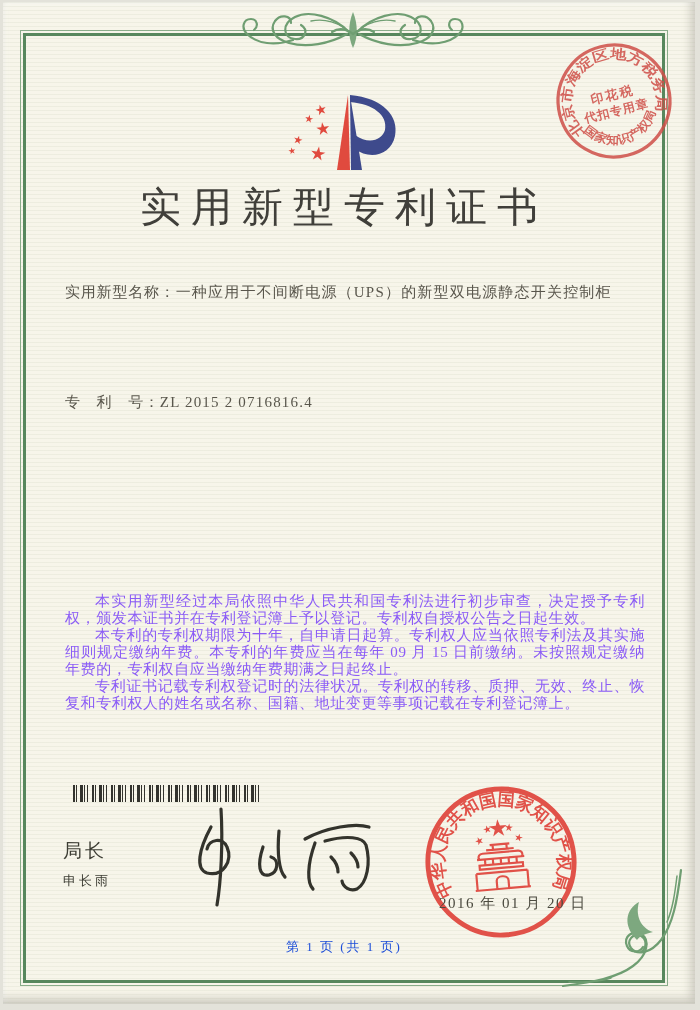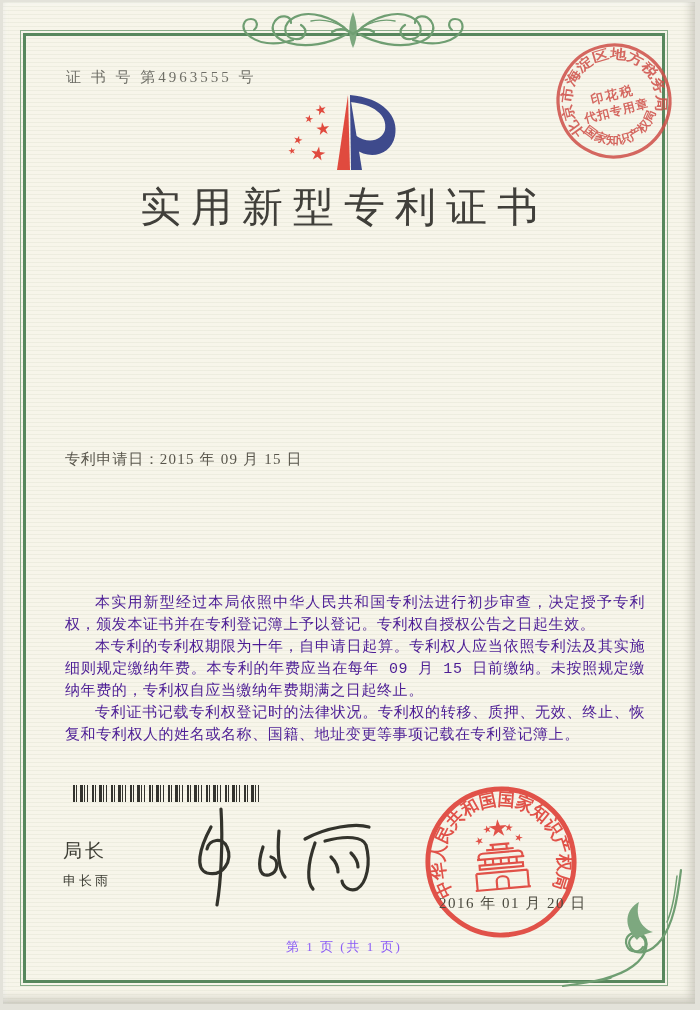--- a/index.html
+++ b/index.html
@@ -10,35 +10,35 @@
   .texture{position:absolute;inset:0;
     background:repeating-linear-gradient(180deg, rgba(170,182,150,.13) 0 1px, rgba(0,0,0,0) 1px 4px);}
   .frame-outer{position:absolute;left:17px;top:28px;right:27px;bottom:18px;border:1px solid #8aac8a;}
   .frame-inner{position:absolute;inset:2px;border:3px solid #57875d;}
   .abs{position:absolute;}
   .cert-no{left:63px;top:66px;font-size:15px;letter-spacing:3px;color:#6e6e66;}
   .title{left:0;right:10px;top:178px;text-align:center;font-size:41px;letter-spacing:10px;
          color:#403f3a;font-weight:400;}
   .field{left:62px;right:56px;font-size:15px;color:#59564c;white-space:nowrap;letter-spacing:.8px;}
   .fvalue{letter-spacing:1.2px;}
-  .paras{left:62px;width:580px;top:591px;font-size:15px;line-height:22px;color:#4c1d95;
-         text-align:justify;letter-spacing:.6px;font-family:Liberation Mono, monospace;}
+  .paras{left:62px;width:580px;top:591px;font-size:15px;line-height:17px;color:#8b5cf6;
+         text-align:justify;letter-spacing:.6px;}
   .paras p{margin:0;text-indent:2em;}
   .barcode{left:70px;top:783px;width:186px;height:17px;
     background:repeating-linear-gradient(90deg,#33332e 0 2px,rgba(0,0,0,0) 2px 3px,#33332e 3px 4px,
       rgba(0,0,0,0) 4px 7px,#33332e 7px 10px,rgba(0,0,0,0) 10px 11px,#33332e 11px 12px,
       rgba(0,0,0,0) 12px 14px,#33332e 14px 15px,rgba(0,0,0,0) 15px 19px);}
   .signer-title{left:60px;top:836px;font-size:19px;letter-spacing:3px;color:#3c3c33;}
   .signer-name{left:60px;top:870px;font-size:13px;letter-spacing:3px;color:#3c3c33;}
   .signature-svg{left:160px;top:795px;}
   .logo-svg{left:268px;top:86px;}
   .tax-stamp{left:550px;top:38px;transform:rotate(-14deg);opacity:.85;}
   .office-seal{left:419px;top:781px;transform:rotate(-5deg);opacity:.9;}
   .seal-date{left:436px;top:892px;font-size:15px;letter-spacing:1.5px;color:#4c4b40;z-index:5;}
-  .footer{left:0;right:10px;top:936px;text-align:center;font-size:13px;letter-spacing:2px;color:#8b5cf6;}
+  .footer{left:0;right:10px;top:936px;text-align:center;font-size:13px;letter-spacing:2px;color:#1d4ed8;}
   .orn{stroke:#6f9e72;fill:none;stroke-width:2.2;stroke-linecap:round;}
   .orn-fill{fill:#7da87f;stroke:none;}
   .sig{stroke:#33332c;stroke-width:3.2;fill:none;stroke-linecap:round;stroke-linejoin:round;}
   .stamp-red{fill:#cf4f48;}
   .stamp-stroke{stroke:#cf4f48;fill:none;}
   .seal-red{fill:#df4138;}
   .seal-stroke{stroke:#df4138;fill:none;}
   svg text{font-family:"Liberation Serif","DejaVu Serif",serif;}
 </style>
 </head>
@@ -64,21 +64,20 @@
       <path class="orn" d="M118,30 C110,24 103,24 97,28 M118,30 C126,24 133,24 139,28"></path>
     </svg>
 
     <svg class="abs" style="left:556px;top:862px;" width="130" height="130" viewBox="0 0 130 130">
       <path class="orn" d="M4,122 C34,118 58,114 74,102 C88,92 92,76 82,70 C74,66 64,72 68,82 C71,89 80,89 84,83"></path>
       <path class="orn" d="M122,6 C118,38 114,60 102,76 C92,89 78,92 72,84 C67,77 74,68 82,72 C88,75 88,84 82,88"></path>
       <path class="orn-fill" d="M78,76 C64,62 66,46 80,38 C76,52 82,64 94,68 C86,70 81,72 78,76 Z"></path>
       <path class="orn" style="stroke-width:1.5" d="M10,118 C26,118 40,118 52,114 M118,12 C116,28 114,44 108,58"></path>
     </svg>
 
-    <div class="abs cert-no">证 书 号 第4963555 号</div>
 
     <svg class="abs logo-svg" width="160" height="105" viewBox="0 0 160 105">
       <defs>
         <path id="star" d="M0,-10 L2.245,-3.09 L9.511,-3.09 L3.633,1.18 L5.878,8.09 L0,3.82 L-5.878,8.09 L-3.633,1.18 L-9.511,-3.09 L-2.245,-3.09 Z"></path>
       </defs>
       <path fill="#e04a3e" d="M77,7 L66,82 L79,82 Z"></path>
       <path fill="#3e4a8c" d="M79,7 L80,82 L91,82 Z"></path>
       <path fill="#3e4a8c" d="M79,7 C112,10 128,28 124,48 C120,68 98,72 84,61 L84,47 C98,57 111,52 114,42 C117,27 102,16 79,14 Z"></path>
       <g fill="#e04a3e">
         <use href="#star" transform="translate(50,22) scale(0.55) rotate(-15)"></use>
@@ -101,22 +100,25 @@
       </text>
       <text class="stamp-red" x="60" y="58" font-size="12.5" font-weight="bold" text-anchor="middle" letter-spacing="2">印花税</text>
       <text class="stamp-red" x="60" y="74" font-size="12" font-weight="bold" text-anchor="middle" letter-spacing="1">代扣专用章</text>
       <text class="stamp-red" font-size="11.5" font-weight="bold">
         <textPath href="#tsBot" startOffset="4" textLength="88" lengthAdjust="spacingAndGlyphs">国家知识产权局</textPath>
       </text>
     </svg>
 
     <div class="abs title">实用新型专利证书</div>
 
-    <div class="abs field" style="top:448px;">
-      <span>专利申请日</span><span>：</span><span class="fvalue">2015 年 09 月 15 日</span>
+    <div class="abs field" style="top:281px;">
+      <span>实用新型名称</span><span>：</span><span class="fvalue">一种应用于不间断电源（UPS）的新型双电源静态开关控制柜</span>
+    </div>
+    <div class="abs field" style="top:391px;">
+      <span>专　利　号</span><span>：</span><span class="fvalue">ZL 2015 2 0716816.4</span>
     </div>
 
     <div class="abs paras">
       <p>本实用新型经过本局依照中华人民共和国专利法进行初步审查，决定授予专利权，颁发本证书并在专利登记簿上予以登记。专利权自授权公告之日起生效。</p>
       <p>本专利的专利权期限为十年，自申请日起算。专利权人应当依照专利法及其实施细则规定缴纳年费。本专利的年费应当在每年 09 月 15 日前缴纳。未按照规定缴纳年费的，专利权自应当缴纳年费期满之日起终止。</p>
       <p>专利证书记载专利权登记时的法律状况。专利权的转移、质押、无效、终止、恢复和专利权人的姓名或名称、国籍、地址变更等事项记载在专利登记簿上。</p>
     </div>
 
     <div class="abs barcode"></div>
 

